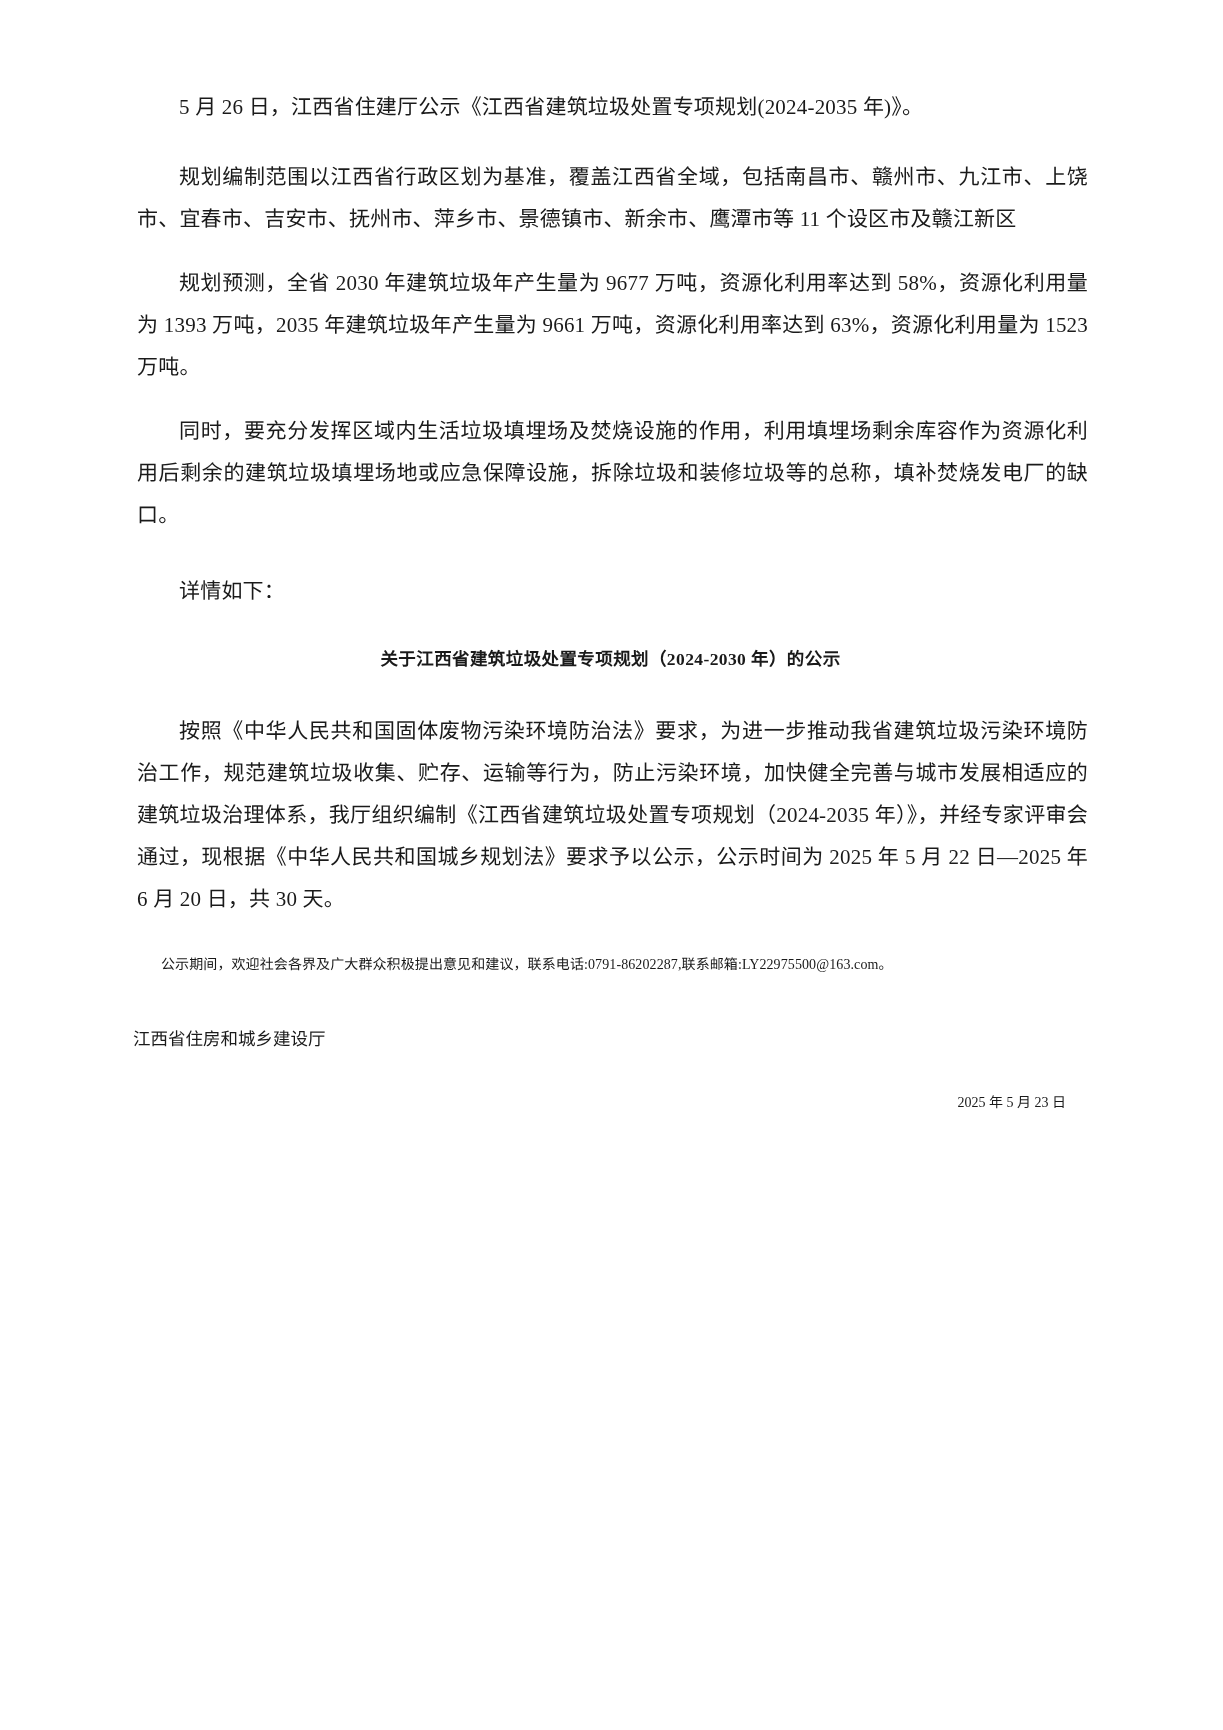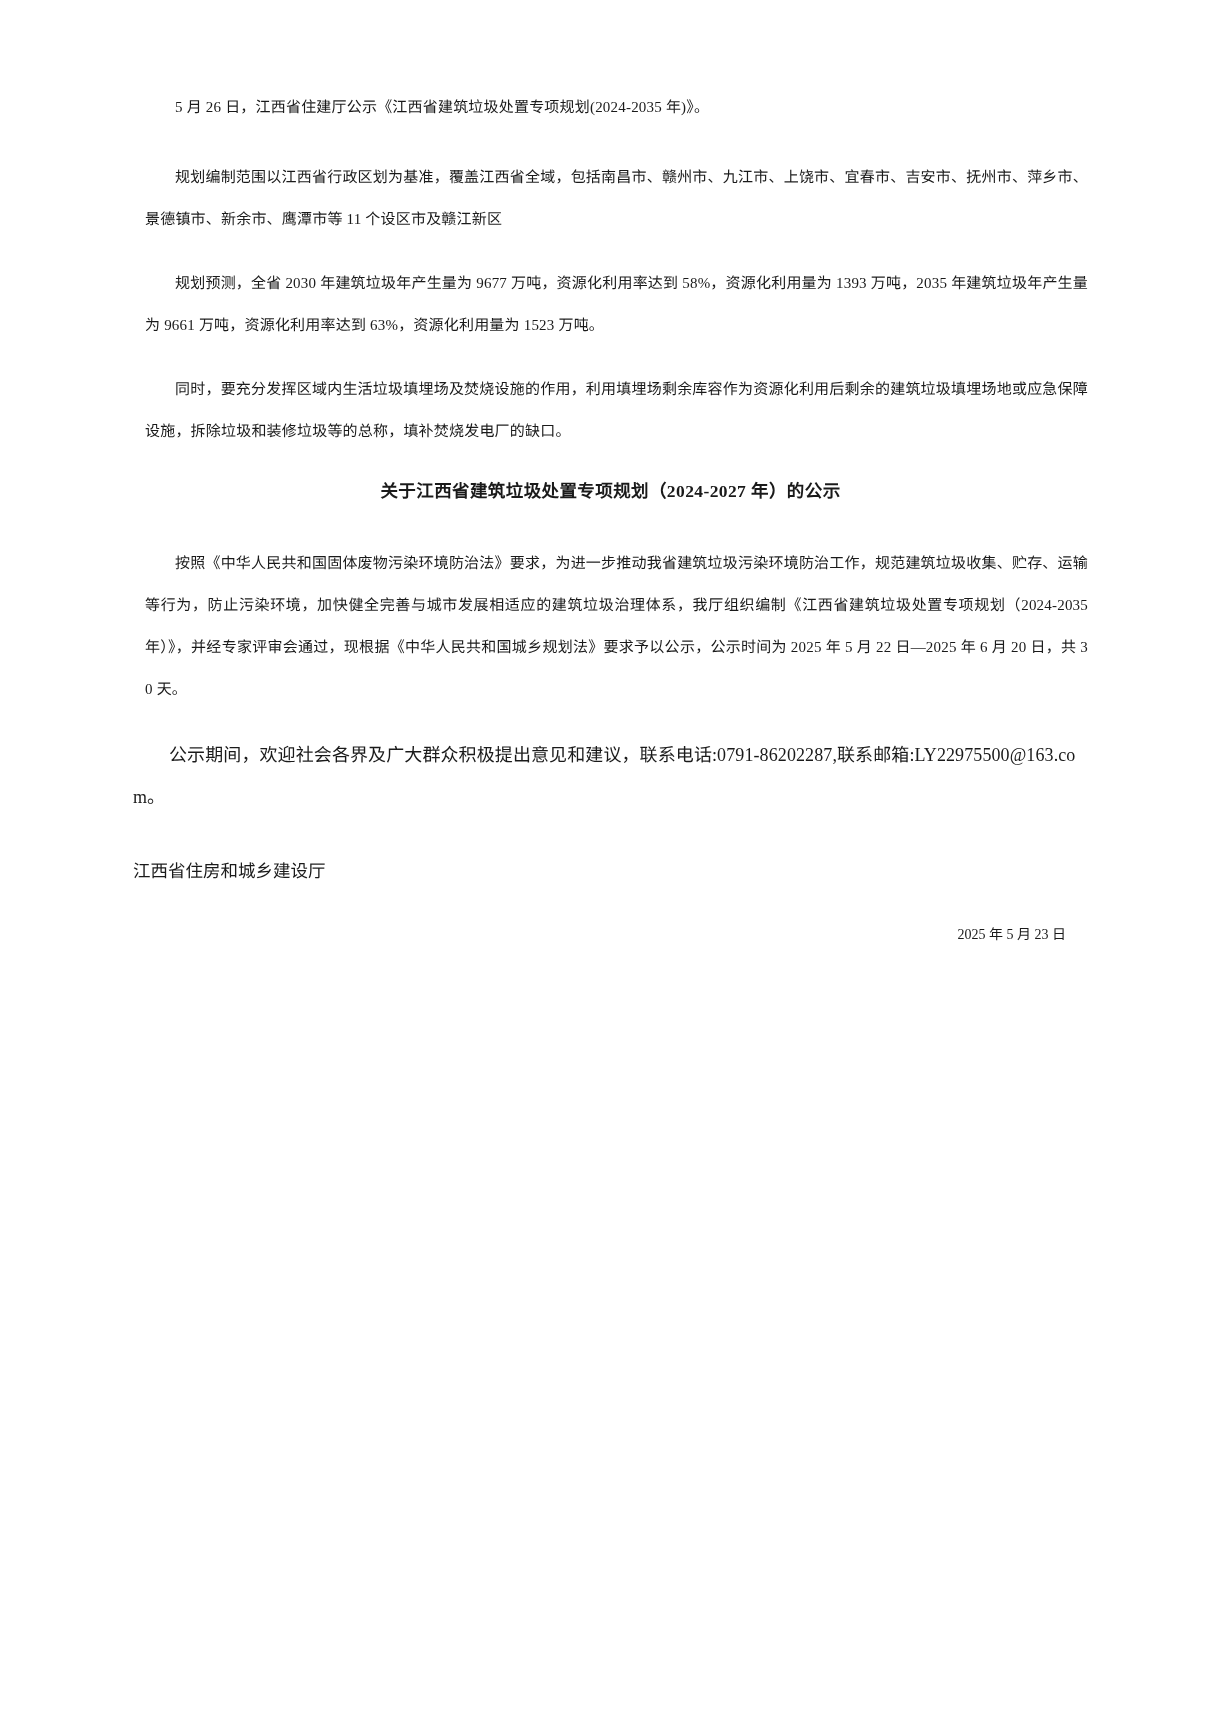--- a/index.html
+++ b/index.html
@@ -21,46 +21,46 @@
     box-sizing: border-box;
     overflow: hidden;
   }
   .content {
     position: absolute;
     left: 133px;
     top: 86px;
     width: 955px;
   }
   .para {
-    font-size: 15px;
+    font-size: 21px;
     line-height: 42px;
     text-align: justify;
     text-justify: inter-ideograph;
-    margin: 0 0 22px 12px;
+    margin: 0 0 22px 4px;
     text-indent: 2em;
     letter-spacing: 0.2px;
     word-break: break-all;
   }
   .lead {
     margin-bottom: 28px;
   }
   .detail-line {
     margin-top: 34px;
     margin-bottom: 30px;
   }
   .doc-title {
     font-size: 17.5px;
     font-weight: bold;
     text-align: center;
     line-height: 34px;
     margin: 0 0 34px 0;
     letter-spacing: 0.4px;
   }
   .contact {
-    font-size: 18px;
+    font-size: 14px;
     line-height: 42px;
     text-indent: 2em;
     margin: 24px 0 0 0;
     word-break: break-all;
     letter-spacing: 0.1px;
   }
   .signature {
     font-size: 17.5px;
     line-height: 42px;
     text-align: left;
@@ -84,22 +84,23 @@
     <p class="para lead">5 月 26 日，江西省住建厅公示《江西省建筑垃圾处置专项规划(2024-2035 年)》。</p>
 
     <p class="para">规划编制范围以江西省行政区划为基准，覆盖江西省全域，包括南昌市、赣州市、九江市、上饶市、宜春市、吉安市、抚州市、萍乡市、景德镇市、新余市、鹰潭市等 11 个设区市及赣江新区</p>
 
 
     <p class="para">规划预测，全省 2030 年建筑垃圾年产生量为 9677 万吨，资源化利用率达到 58%，资源化利用量为 1393 万吨，2035 年建筑垃圾年产生量为 9661 万吨，资源化利用率达到 63%，资源化利用量为 1523 万吨。</p>
 
 
     <p class="para">同时，要充分发挥区域内生活垃圾填埋场及焚烧设施的作用，利用填埋场剩余库容作为资源化利用后剩余的建筑垃圾填埋场地或应急保障设施，拆除垃圾和装修垃圾等的总称，填补焚烧发电厂的缺口。</p>
 
+    <p class="para detail-line">详情如下：</p>
 
-    <h2 class="doc-title">关于江西省建筑垃圾处置专项规划（2024-2027 年）的公示</h2>
+    <h2 class="doc-title">关于江西省建筑垃圾处置专项规划（2024-2030 年）的公示</h2>
 
     <p class="para">按照《中华人民共和国固体废物污染环境防治法》要求，为进一步推动我省建筑垃圾污染环境防治工作，规范建筑垃圾收集、贮存、运输等行为，防止污染环境，加快健全完善与城市发展相适应的建筑垃圾治理体系，我厅组织编制《江西省建筑垃圾处置专项规划（2024-2035 年）》，并经专家评审会通过，现根据《中华人民共和国城乡规划法》要求予以公示，公示时间为 2025 年 5 月 22 日—2025 年 6 月 20 日，共 30 天。</p>
 
     <p class="contact">公示期间，欢迎社会各界及广大群众积极提出意见和建议，联系电话:0791-86202287,联系邮箱:LY22975500@163.com。</p>
 
     <p class="signature">江西省住房和城乡建设厅</p>
 
     <p class="date">2025 年 5 月 23 日</p>
 
   </div>

